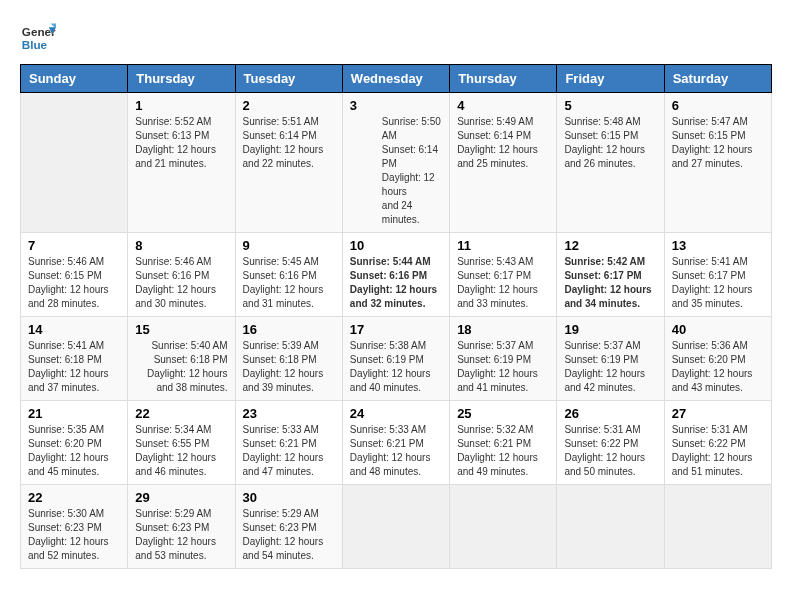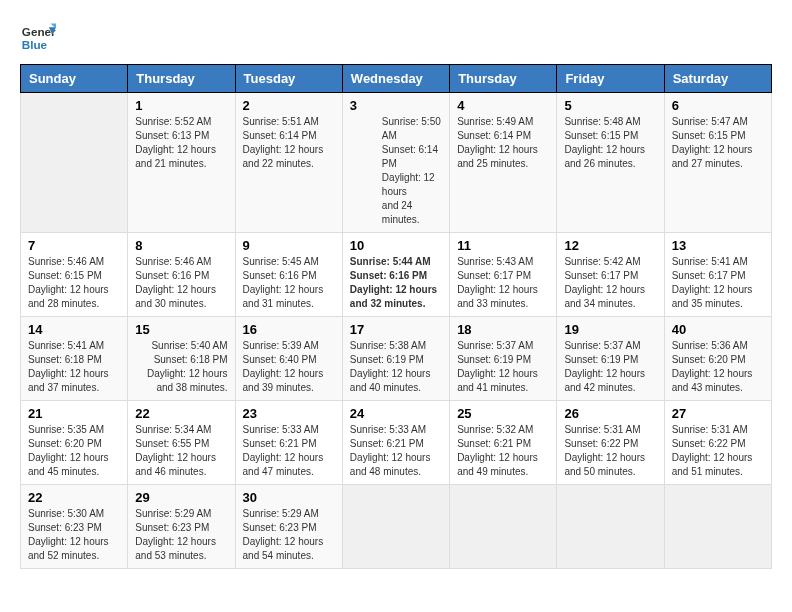--- a/index.html
+++ b/index.html
@@ -184,21 +184,21 @@
         </td>
         <td>
           <span class="day-num">11</span>
           <div class="day-detail" style="white-space: pre-line;">Sunrise: 5:43 AM
 Sunset: 6:17 PM
 Daylight: 12 hours
 and 33 minutes.</div>
         </td>
         <td>
           <span class="day-num">12</span>
-          <div class="day-detail" style="white-space: pre-line;">Sunrise: 5:42 AM
+          <div class="day-detail" style="white-space: pre-line; font-weight: bold;">Sunrise: 5:42 AM
 Sunset: 6:17 PM
 Daylight: 12 hours
 and 34 minutes.</div>
         </td>
         <td>
           <span class="day-num">13</span>
           <div class="day-detail" style="white-space: pre-line;">Sunrise: 5:41 AM
 Sunset: 6:17 PM
 Daylight: 12 hours
 and 35 minutes.</div>
@@ -215,21 +215,21 @@
         <td>
           <span class="day-num">15</span>
           <div class="day-detail" style="white-space: pre-line; text-align: right;">Sunrise: 5:40 AM
 Sunset: 6:18 PM
 Daylight: 12 hours
 and 38 minutes.</div>
         </td>
         <td>
           <span class="day-num">16</span>
           <div class="day-detail" style="white-space: pre-line;">Sunrise: 5:39 AM
-Sunset: 6:40 PM
+Sunset: 6:18 PM
 Daylight: 12 hours
 and 39 minutes.</div>
         </td>
         <td>
           <span class="day-num">17</span>
           <div class="day-detail" style="white-space: pre-line;">Sunrise: 5:38 AM
 Sunset: 6:19 PM
 Daylight: 12 hours
 and 40 minutes.</div>
         </td>

